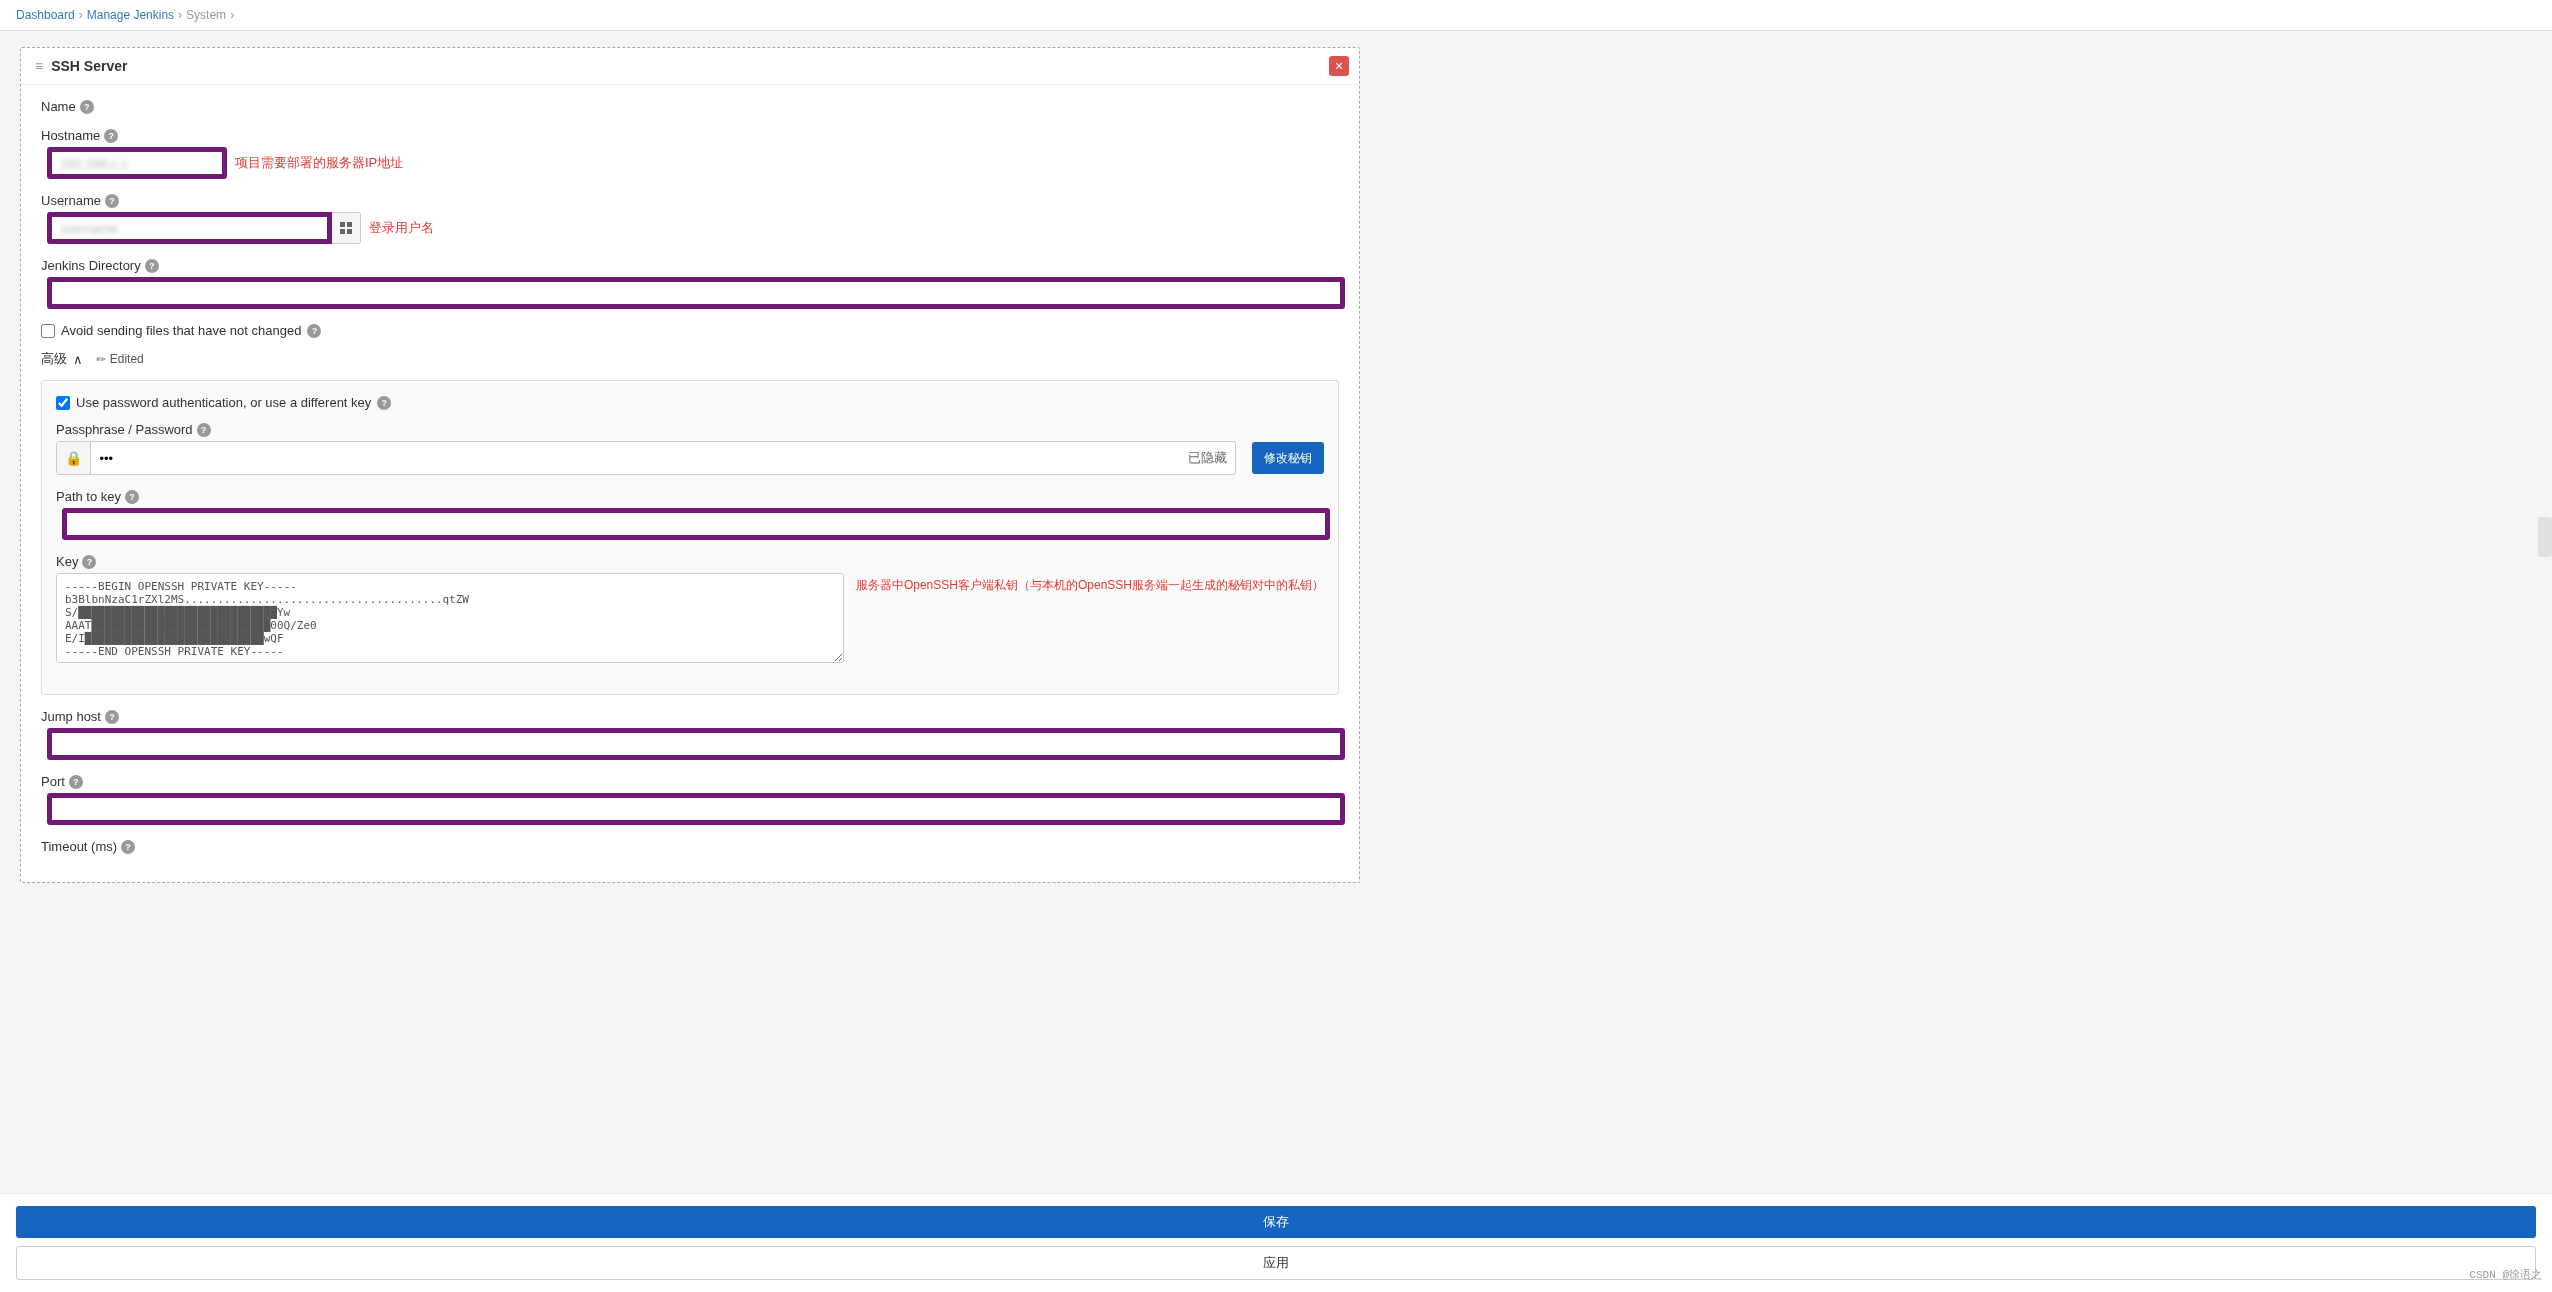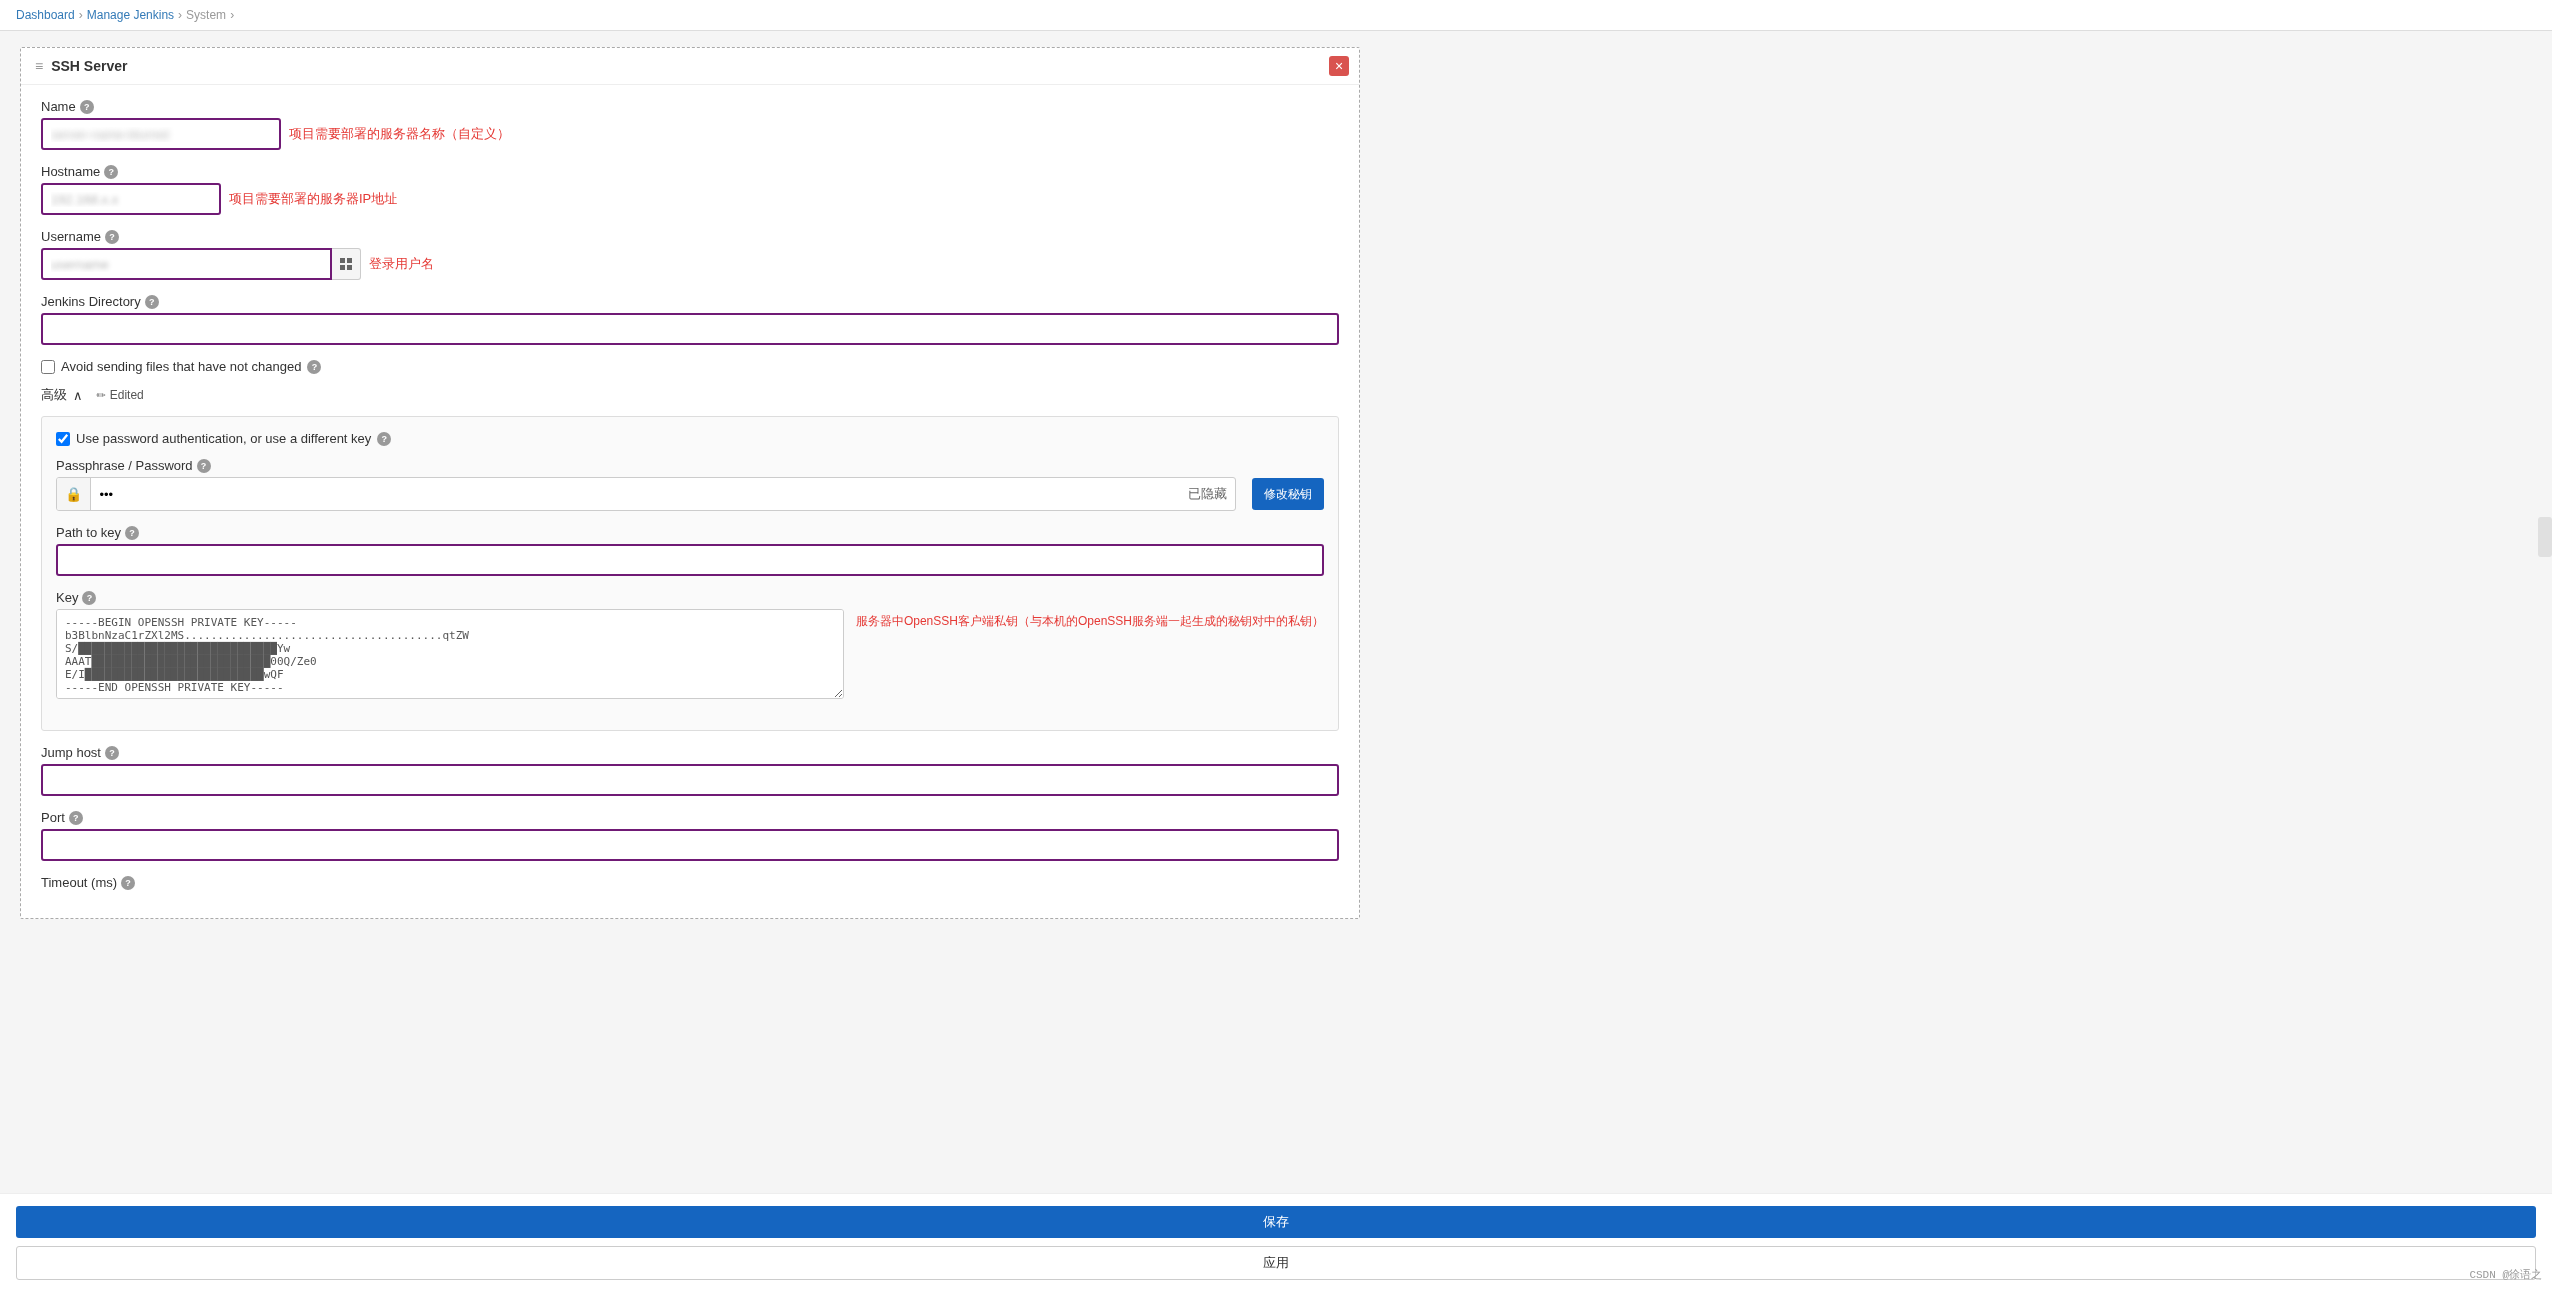--- a/index.html
+++ b/index.html
@@ -99,27 +99,28 @@
       border-radius: 50%;
       background: #999;
       color: #fff;
       font-size: 9px;
       cursor: pointer;
       font-weight: bold;
     }
     .form-input {
       width: 100%;
       height: 32px;
-      border: 2px solid #701a75;
+      border: 5px solid #701a75;
       border-radius: 3px;
       padding: 4px 8px;
       font-size: 13px;
       color: #555;
       background: #fff;
       outline: none;
+      margin-left: 6px;
     }
 
     
     .annotation-red {
       color: #e53935;
       font-size: 13px;
       margin-left: 8px;
     }
 
     
@@ -354,24 +355,20 @@
       <span class="panel-title">SSH Server</span>
       <button class="close-btn">×</button>
     </div>
 
     <div class="panel-body">
 
       <div class="form-group">
         <div class="form-label">
           <span>Name</span>
           <span class="help-icon">?</span>
-        </div>
-        <div class="row-inline">
-          <input type="text" class="form-input blurred-text" value="server-name-blurred" style="width: 240px; color: transparent; text-shadow: rgba(0, 0, 0, 0.3) 0px 0px 6px;">
-          <span class="annotation-red">项目需要部署的服务器名称（自定义）</span>
         </div>
       </div>
 
       <div class="form-group">
         <div class="form-label">
           <span>Hostname</span>
           <span class="help-icon">?</span>
         </div>
         <div class="row-inline">
           <input type="text" class="form-input" value="192.168.x.x" style="width: 180px; color: transparent; text-shadow: rgba(0, 0, 0, 0.3) 0px 0px 5px;">

